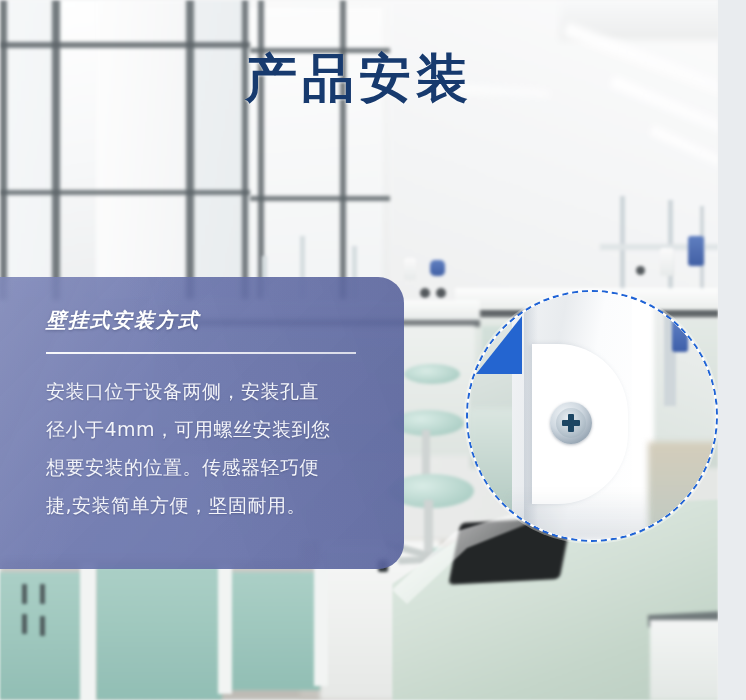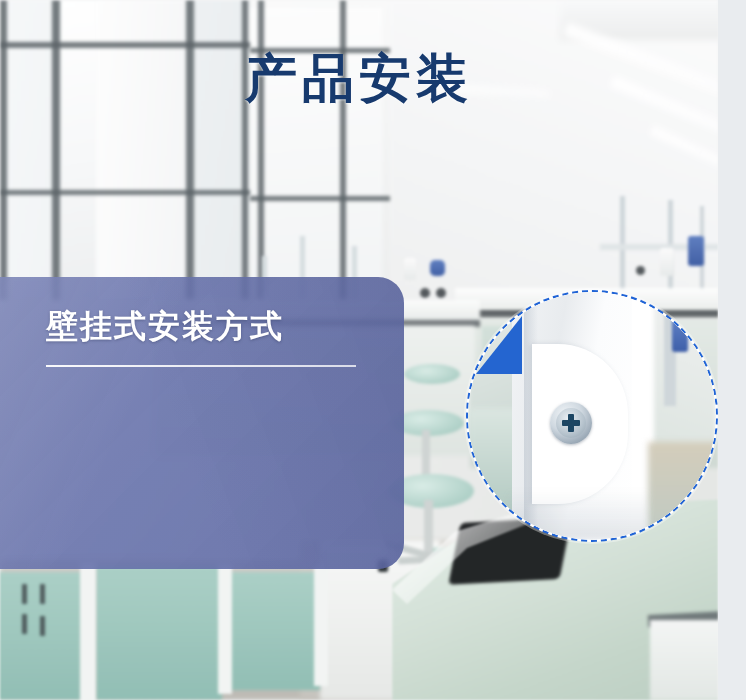--- a/index.html
+++ b/index.html
@@ -180,23 +180,23 @@
   }
   .panel::after{
     content:"";position:absolute;inset:0;
     background:
       linear-gradient(115deg,rgba(255,255,255,.10) 0%,rgba(255,255,255,0) 38%),
       linear-gradient(250deg,rgba(40,48,96,.16) 0%,rgba(40,48,96,0) 55%);
     pointer-events:none;
   }
   .panel-inner{position:relative;z-index:2;padding:32px 0 0 60px;}
   .panel-heading{
-    color:#ffffff;font-size:32px;font-weight:bold;letter-spacing:2px;
+    color:#ffffff;font-size:20px;font-weight:bold;letter-spacing:2px;
     font-family:"DejaVu Sans","Liberation Sans",sans-serif;
-    margin:0;line-height:1.1;text-shadow:0 1px 3px rgba(30,36,70,.35);
+    margin:0;line-height:1.1;text-shadow:0 1px 3px rgba(30,36,70,.35);font-style:italic;
   }
   .divider{
     margin:21px 0 0 0;width:310px;height:2px;
     background:linear-gradient(90deg,rgba(255,255,255,.95),rgba(255,255,255,.75));
     border:0;
   }
   .panel-body{
     margin:18px 0 0 0;width:318px;
     color:#f4f5fa;font-size:19px;line-height:38px;letter-spacing:.5px;
     font-family:"DejaVu Sans","Liberation Sans",sans-serif;
@@ -397,16 +397,22 @@
           <i></i>
           <i></i>
         </div>
     </div>
   </div>
 
   <div class="panel">
     <div class="panel-inner">
       <h2 class="panel-heading">壁挂式安装方式</h2>
       <hr class="divider">
+      <div class="panel-body">
+        <span>安装口位于设备两侧，安装孔直</span>
+        <span>径小于4mm，可用螺丝安装到您</span>
+        <span>想要安装的位置。传感器轻巧便</span>
+        <span>捷,安装简单方便，坚固耐用。</span>
+      </div>
     </div>
   </div>
 
 </div>
 
 </body></html>

